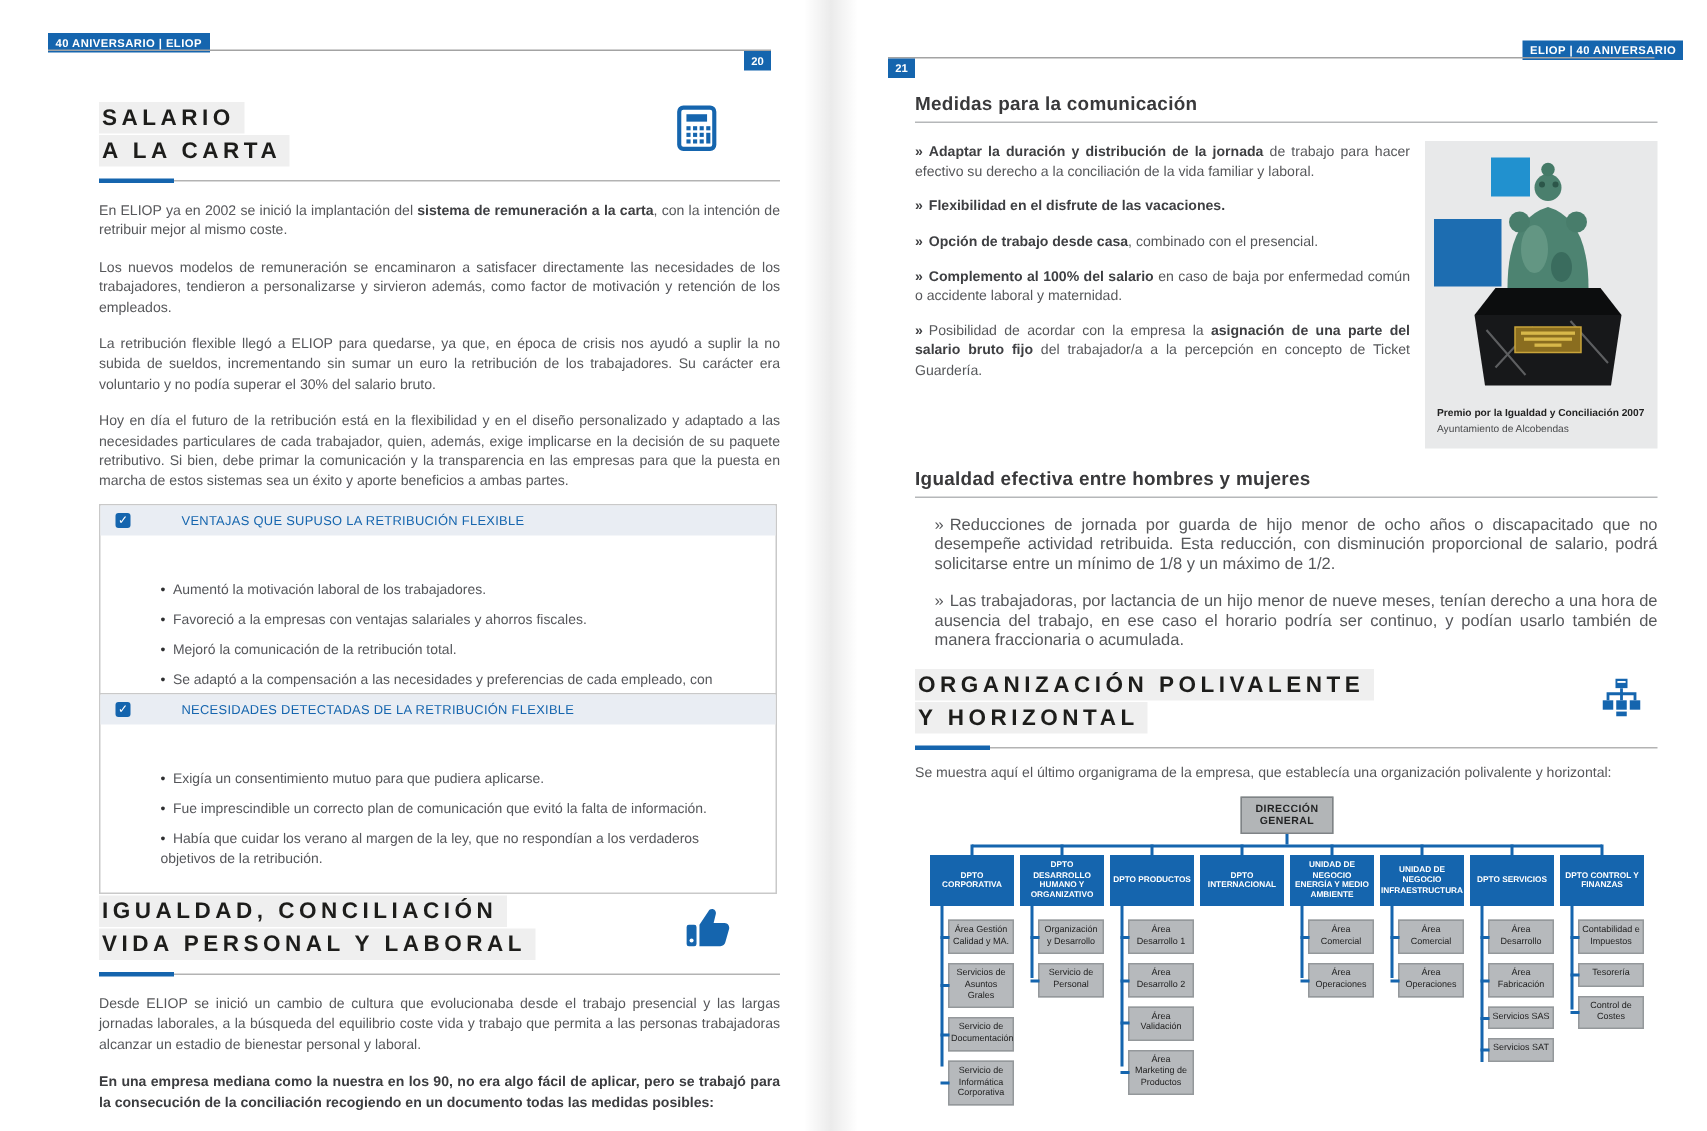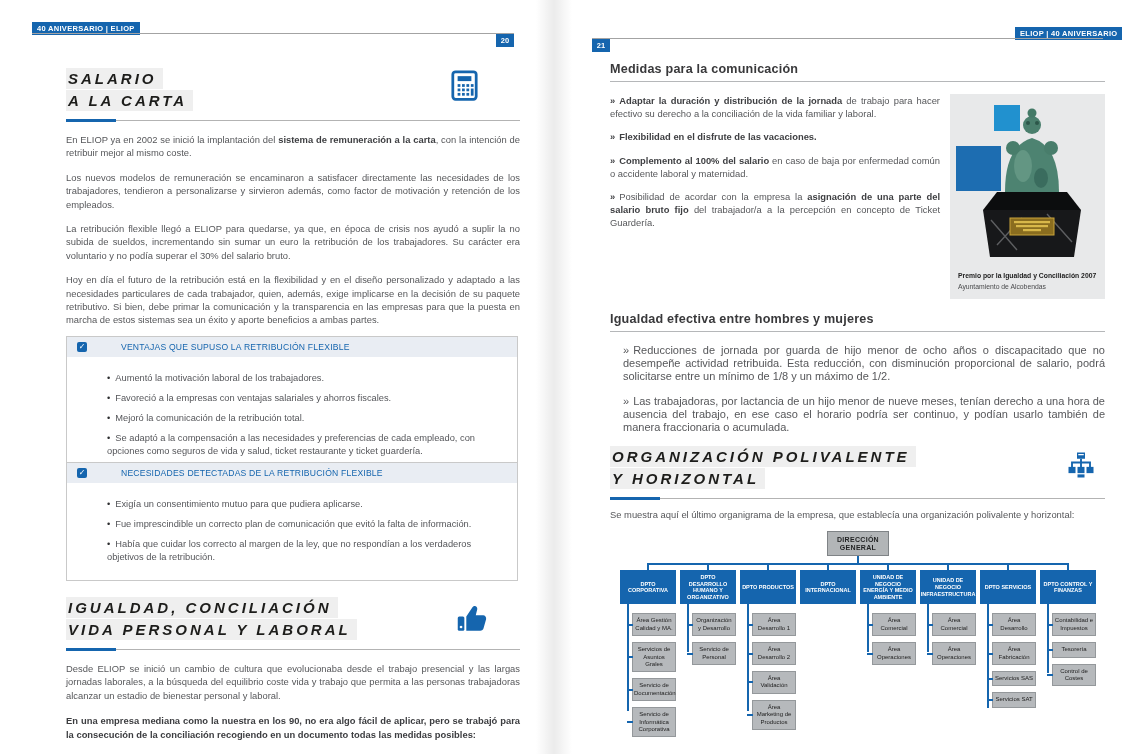--- a/index.html
+++ b/index.html
@@ -10,38 +10,38 @@
 
   
   .badge{position:absolute;background:#1565ae;color:#fff;font-size:7.5px;font-weight:bold;
          letter-spacing:.3px;padding:2px 5px;line-height:9px;}
   .hdr-line{position:absolute;height:1px;background:#a3a3a3;}
   .pagenum{position:absolute;background:#1565ae;color:#fff;font-size:7.5px;font-weight:bold;
            width:18px;height:13px;display:flex;align-items:center;justify-content:center;}
 
   
   .sec-title{font-size:15px;font-weight:bold;letter-spacing:3px;color:#1d1d1b;line-height:19px;}
-  .sec-title span{display:inline-block;background:#efefef;padding:1px 6px 1px 2px;margin-bottom:1px;font-style:italic;}
+  .sec-title span{display:inline-block;background:#efefef;padding:1px 6px 1px 2px;margin-bottom:1px;}
   .rule{position:relative;height:3px;margin-top:7px;}
   .rule::before{content:'';position:absolute;left:0;right:0;top:1px;height:1px;background:#b3b3b3;}
   .rule::after{content:'';position:absolute;left:0;top:0;width:50px;height:3px;background:#1565ae;}
 
   
   .para{font-size:9.4px;line-height:13.4px;text-align:justify;margin-top:11px;color:#56575a;}
   .para .b,.bseg{font-weight:bold;color:#3e3f42;}
   .para-bold{font-size:9.4px;line-height:13.6px;text-align:justify;margin-top:12px;
              font-weight:bold;color:#3c3d40;}
 
   
   .chkbox{position:absolute;left:66px;width:452px;border:1px solid #c9c9c9;background:#fff;box-sizing:border-box;}
   .chkbox-head{background:#e9edf3;display:flex;align-items:center;gap:10px;padding:5px 8px 5px 10px;}
   .chk{width:10px;height:10px;background:#1565ae;border-radius:2px;color:#fff;font-size:8px;
        line-height:10px;text-align:center;flex:0 0 auto;}
   .chkbox-title{color:#1565ae;font-weight:normal;font-size:8.6px;letter-spacing:.2px;padding-left:24px;}
-  .chkbox-body{padding:8px 16px 9px 40px;}
+  .chkbox-body{padding:23px 16px 9px 40px;}
   .chkitem{font-size:9.3px;line-height:13px;margin:7px 0;color:#55565a;text-align:left;}
   .chkitem::before{content:'•';margin-right:5px;color:#2e2f31;}
 
   
   .rp-h{font-size:12.6px;font-weight:bold;color:#39393b;letter-spacing:.2px;}
   .rp-underline{height:1px;background:#b5b7b9;margin-top:5px;}
 
   .mbullet{font-size:9.4px;line-height:13.2px;text-align:justify;margin-bottom:10px;color:#56575a;}
   .mbullet::before{content:'»';font-weight:bold;color:#3e3f42;margin-right:4px;}
   .ibullet{font-size:11px;line-height:13.2px;text-align:justify;margin-bottom:11px;color:#56575a;margin-left:13px;}
@@ -134,21 +134,21 @@
   </div>
 
   <div class="chkbox" style="top:462px;">
     <div class="chkbox-head">
       <span class="chk">✓</span>
       <span class="chkbox-title">NECESIDADES DETECTADAS DE LA RETRIBUCIÓN FLEXIBLE</span>
     </div>
     <div class="chkbox-body">
       <div class="chkitem">Exigía un consentimiento mutuo para que pudiera aplicarse.</div>
       <div class="chkitem">Fue imprescindible un correcto plan de comunicación que evitó la falta de información.</div>
-      <div class="chkitem">Había que cuidar los correcto al margen de la ley, que no respondían a los verdaderos objetivos de la retribución.</div>
+      <div class="chkitem">Había que cuidar los verano al margen de la ley, que no respondían a los verdaderos objetivos de la retribución.</div>
     </div>
   </div>
 
   <div style="position:absolute;left:66px;top:597px;width:454px;">
     <div class="sec-title">
       <span>IGUALDAD, CONCILIACIÓN</span><br>
       <span>VIDA PERSONAL Y LABORAL</span>
     </div>
     <div class="rule"></div>
     <div class="para">Desde ELIOP se inició un cambio de cultura que evolucionaba desde el trabajo presencial y las largas jornadas laborales, a la búsqueda del equilibrio coste vida y trabajo que permita a las personas trabajadoras alcanzar un estadio de bienestar personal y laboral.</div>
@@ -161,20 +161,21 @@
     <path d="M8.2 20.5h9.3c1.1 0 2-.7 2.2-1.7l1.7-6c.3-1.3-.7-2.6-2-2.6h-4.9l1-4.1c.2-1.1-.6-2.1-1.7-2.1-.7 0-1.3.4-1.6 1L8.2 11z" fill="#1565ae"></path>
   </svg>
 
   <div style="position:absolute;left:610px;top:62px;width:495px;">
     <div class="rp-h">Medidas para la comunicación</div>
     <div class="rp-underline"></div>
     <div style="display:flex;gap:10px;margin-top:12px;">
       <div style="width:330px;">
         <div class="mbullet"><span class="bseg">Adaptar la duración y distribución de la jornada</span><span> de trabajo para hacer efectivo su derecho a la conciliación de la vida familiar y laboral.</span></div>
         <div class="mbullet"><span class="bseg">Flexibilidad en el disfrute de las vacaciones.</span></div>
+        <div class="mbullet"><span class="bseg">Opción de trabajo desde casa</span><span>, combinado con el presencial.</span></div>
         <div class="mbullet"><span class="bseg">Complemento al 100% del salario</span><span> en caso de baja por enfermedad común o accidente laboral y maternidad.</span></div>
         <div class="mbullet"><span>Posibilidad de acordar con la empresa la </span><span class="bseg">asignación de una parte del salario bruto fijo</span><span> del trabajador/a a la percepción en concepto de Ticket Guardería.</span></div>
       </div>
       <div class="photo">
         <div class="sq1"></div>
         <div class="sq2"></div>
         <svg style="position:absolute;left:26px;top:6px;" width="112" height="160" viewBox="0 0 110 160">
           <polygon points="20,92 90,92 104,110 6,110" fill="#0c0d0e"></polygon>
           <polygon points="6,110 104,110 97,157 13,157" fill="#17181a"></polygon>
           <path d="M14 120 L40 150 M70 114 L95 142 M20 145 L45 118" stroke="#dfe3e6" stroke-width="1.4" opacity="0.35" fill="none"></path>

